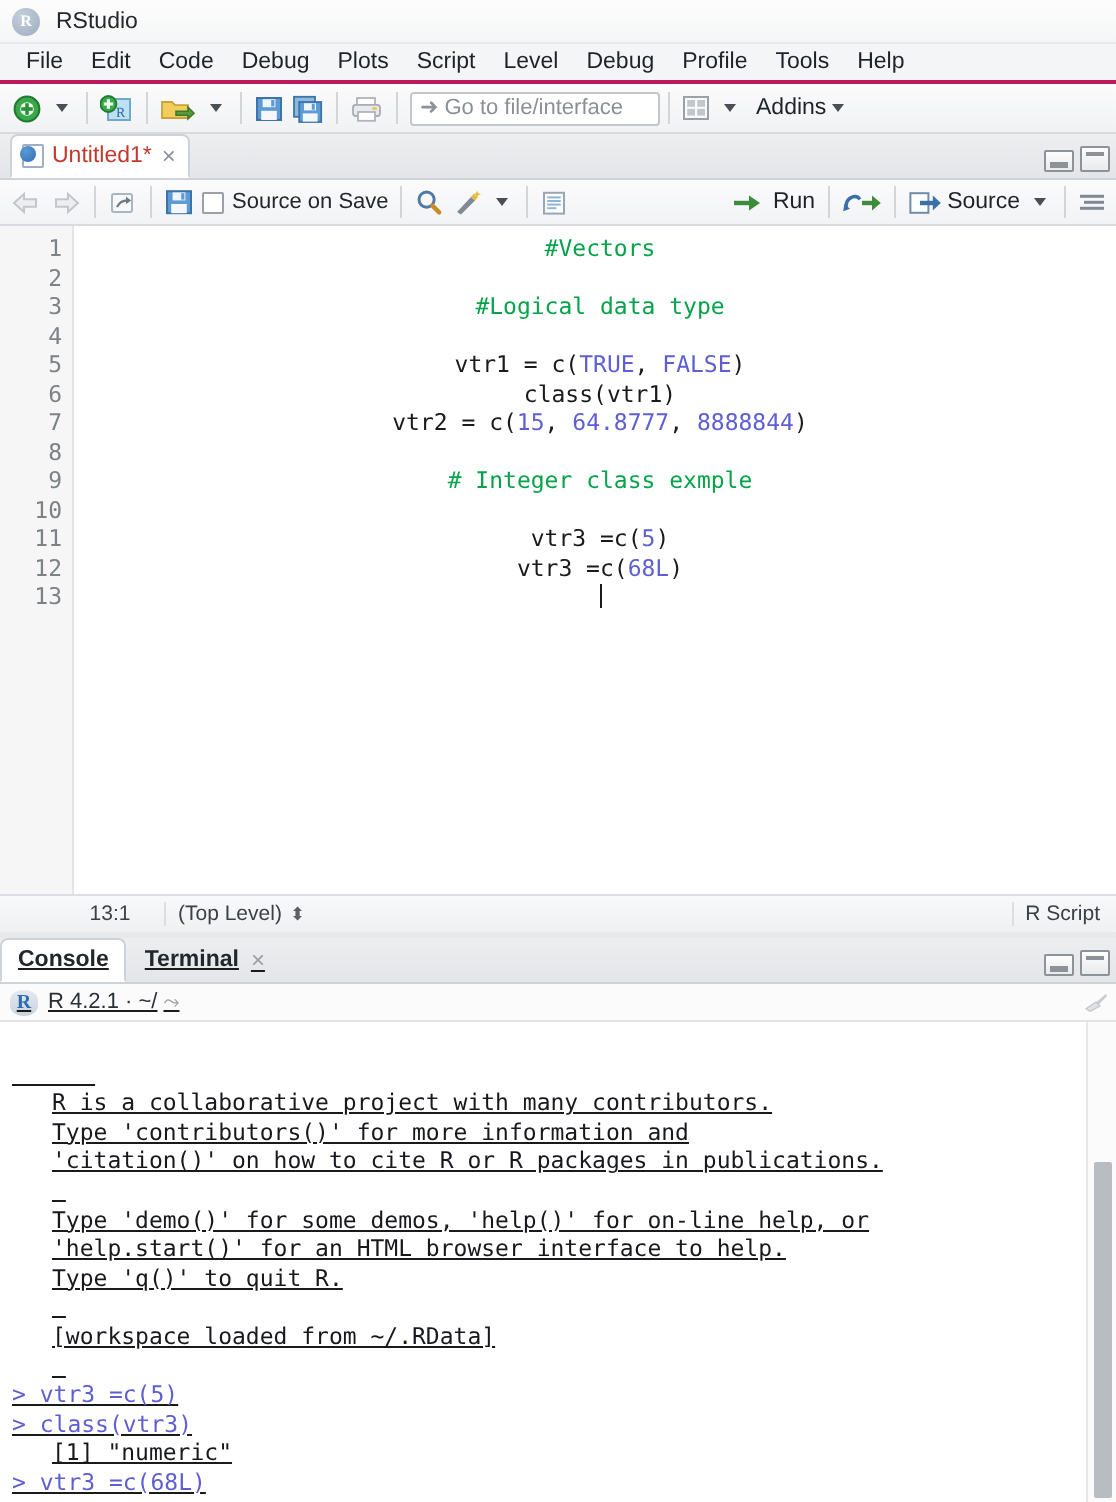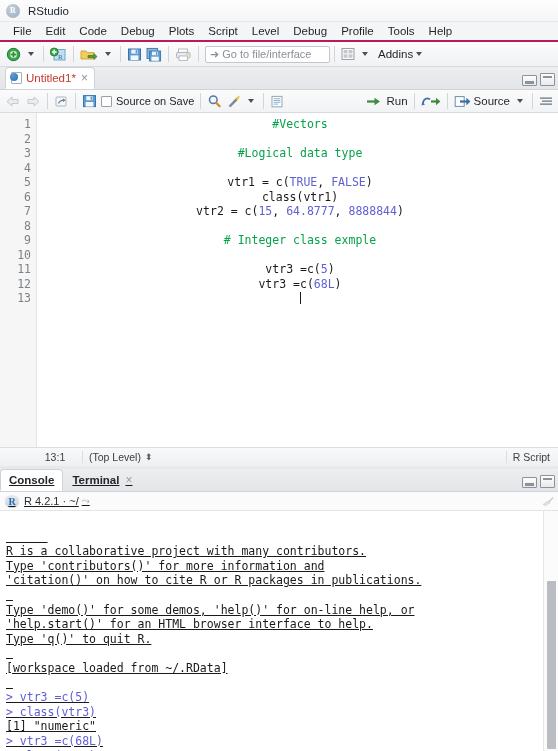--- a/index.html
+++ b/index.html
@@ -213,21 +213,21 @@
     width: 13px; height: 11px;
   }
 
   .consoleout {
     flex: 1; overflow: hidden; background: #fff;
     font-family: "DejaVu Sans Mono", monospace;
     font-size: 11.5px; line-height: 14.6px;
     padding: 4px 0 0 6px;
     white-space: pre; position: relative;
   }
-  .c-out { color: #17191c; }
+  .c-out { color: #17191c; margin-left: 20px; }
   .c-cmd { color: #5f5fd3; }
 
   .vscroll {
     position: absolute; right: 0; top: 0; bottom: 0; width: 15px;
     background: #fbfbfb; border-left: 1px solid #e6e7e9;
   }
   .vthumb {
     position: absolute; left: 3px; width: 9px; top: 70px; bottom: 2px;
     background: #b9bcc0; border-radius: 1px;
   }

